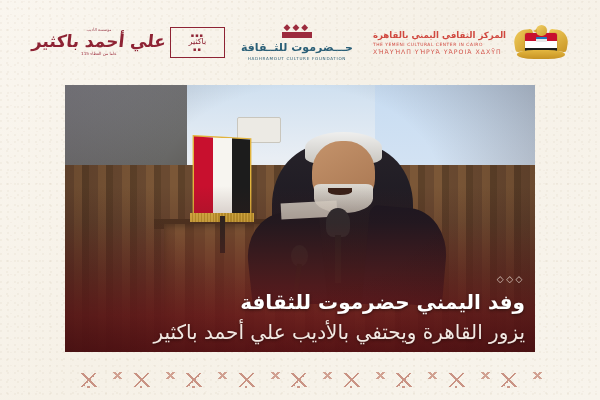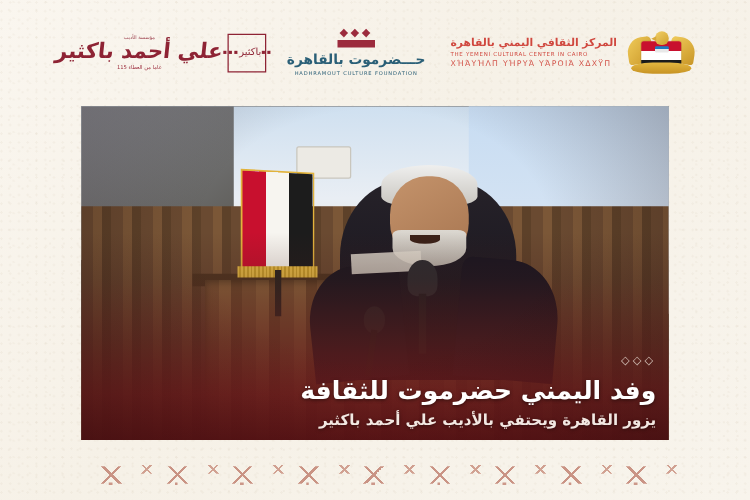--- a/index.html
+++ b/index.html
@@ -31,22 +31,22 @@
     display:flex;flex-direction:column;align-items:center;justify-content:center;
     color:#8e2334;line-height:1;
   }
   .bk-top{font-size:4px;letter-spacing:.2px;opacity:.85;margin-bottom:1px;}
   .bk-name{
     font-size:17px;font-weight:bold;white-space:nowrap;
     transform:skewX(-6deg);
   }
   .bk-sub{font-size:4.2px;margin-top:2px;color:#9b2b3b;white-space:nowrap;}
   .bk-seal{
-    width:31px;height:31px;border:1.6px solid #8e2334;
-    display:flex;flex-direction:row;align-items:center;justify-content:center;
+    width:55px;height:31px;border:1.6px solid #8e2334;
+    display:flex;flex-direction:column;align-items:center;justify-content:center;
     color:#8e2334;font-size:8px;line-height:1.05;padding:1px 0;box-sizing:border-box;
   }
   .bk-seal .sq{font-size:5px;letter-spacing:1px;}
 
   
   .logo-hcf{
     display:flex;flex-direction:column;align-items:center;margin-right:20px;
   }
   .hcf-dots{color:#9c2b3d;font-size:9px;letter-spacing:2px;line-height:6px;margin-bottom:2px;}
   .hcf-bar{width:30px;height:6px;background:#9c2b3d;margin-bottom:3px;}
@@ -167,21 +167,21 @@
   }
   .diamonds{
     color:#e8dcd2;font-size:9px;letter-spacing:2.5px;line-height:1;
     margin-bottom:6px;opacity:.85;
   }
   .cap-title{
     color:#ffffff;font-size:20px;font-weight:bold;line-height:1.25;
     text-shadow:0 1px 3px rgba(0,0,0,.5);white-space:nowrap;
   }
   .cap-sub{
-    color:#f2e8e2;font-size:12px;font-weight:bold;line-height:1.3;margin-top:4px;
+    color:#f2e8e2;font-size:20px;font-weight:normal;line-height:1.3;margin-top:4px;
     text-shadow:0 1px 3px rgba(0,0,0,.45);white-space:nowrap;padding-left:13px;
   }
 
   
   .ornament{
     position:absolute;left:65px;top:362px;width:470px;height:26px;
     display:flex;align-items:flex-end;justify-content:space-between;
   }
   .orn-unit{position:relative;width:50px;height:24px;}
   .orn-unit .chev{
@@ -219,21 +219,21 @@
         <div class="bk-seal">
           <span class="sq">▪▪▪</span>
           <span>باكثير</span>
           <span class="sq">▪▪</span>
         </div>
       </div>
 
       <div class="logo-hcf">
         <span class="hcf-dots">◆◆◆</span>
         <span class="hcf-bar"></span>
-        <span class="hcf-ar">حـــضرموت بالقاهرة</span>
+        <span class="hcf-ar">حـــضرموت للثــقافة</span>
         <span class="hcf-en">HADHRAMOUT  CULTURE  FOUNDATION</span>
       </div>
 
       <div class="logo-yccc">
         <span class="yc-ar">المركز الثقافي اليمني بالقاهرة</span>
         <span class="yc-en">THE YEMENI CULTURAL CENTER IN CAIRO</span>
         <span class="yc-mu">ΧΉΆΥΉΛΠ ΥΉΡΥΆ ΥΆΡΟΙΆ ΧΔΧΫΠ</span>
       </div>
 
       <div class="emblem">

